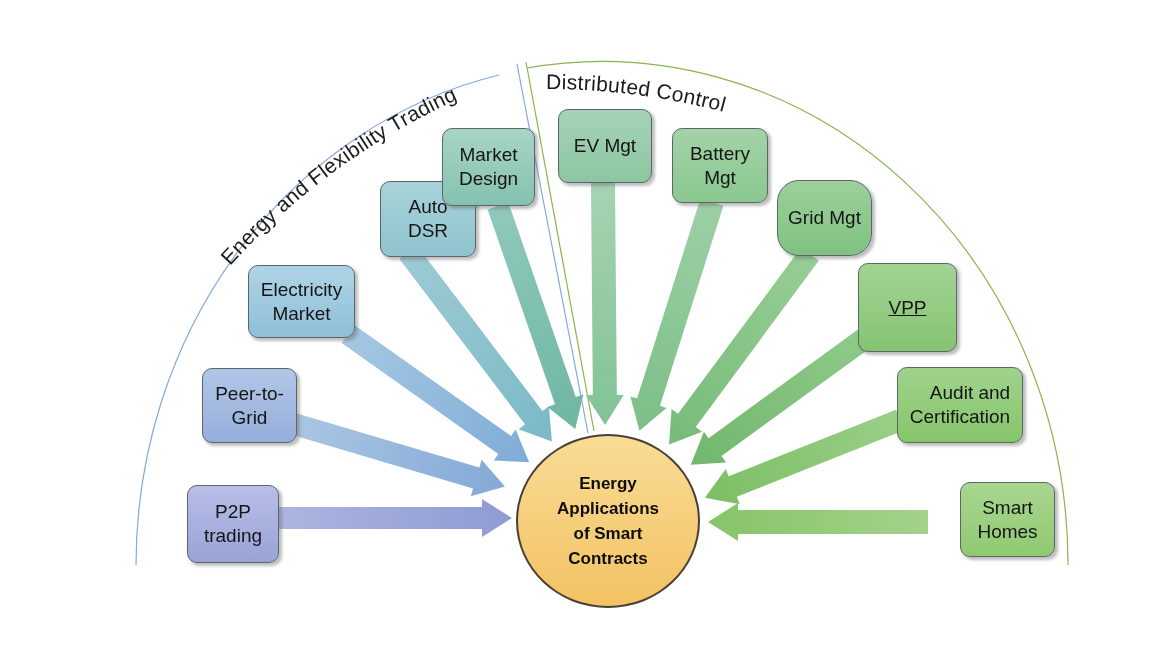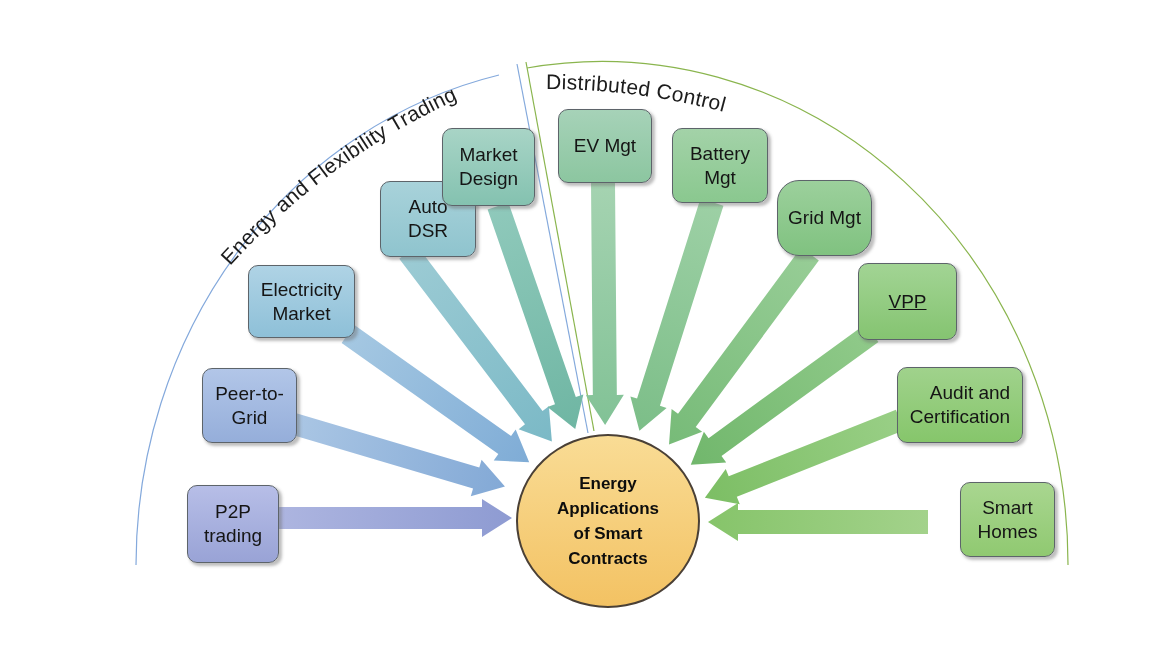--- a/index.html
+++ b/index.html
@@ -161,21 +161,21 @@
   <div class="node nb2" style="left:248px;top:265px;width:107px;height:73px;"><span>Electricity
 Market</span></div>
   <div class="node nb3" style="left:336px;top:181px;width:96px;height:76px;"><span>Auto
 DSR</span></div>
   <div class="node nb4" style="left:442px;top:128px;width:93px;height:78px;"><span>Market
 Design</span></div>
   <div class="node nb5" style="left:558px;top:109px;width:94px;height:74px;"><span>EV Mgt</span></div>
   <div class="node nb6" style="left:672px;top:128px;width:96px;height:75px;"><span>Battery
 Mgt</span></div>
   <div class="node nb7" style="left:777px;top:180px;width:95px;height:76px;"><span>Grid Mgt</span></div>
-  <div class="node nb8" style="left:858px;top:263px;width:99px;height:77px;text-decoration:underline;"><span>VPP</span></div>
+  <div class="node nb8" style="left:858px;top:263px;width:99px;height:89px;text-decoration:underline;"><span>VPP</span></div>
   <div class="node nb9" style="left:897px;top:367px;width:126px;height:76px;text-align:right;"><span>Audit and
 Certification</span></div>
   <div class="node nb10" style="left:928px;top:482px;width:95px;height:75px;"><span>Smart
 Homes</span></div>
 
   <div class="hub">
     <span>Energy
 Applications
 of Smart
 Contracts</span>

